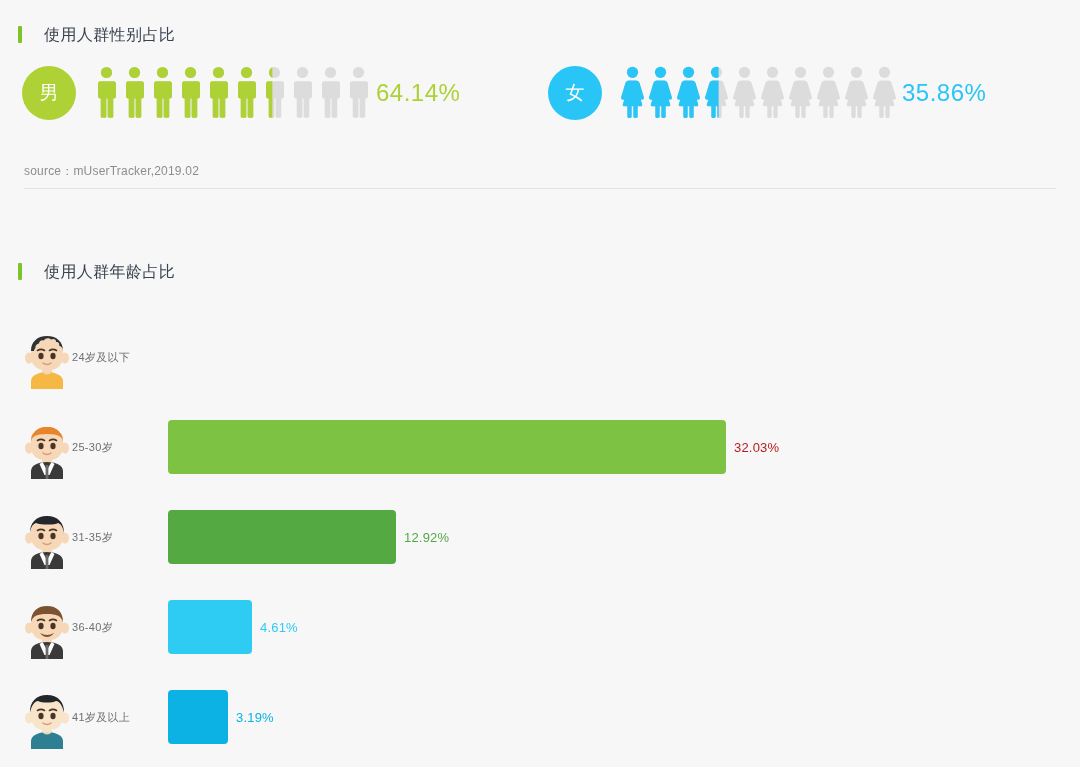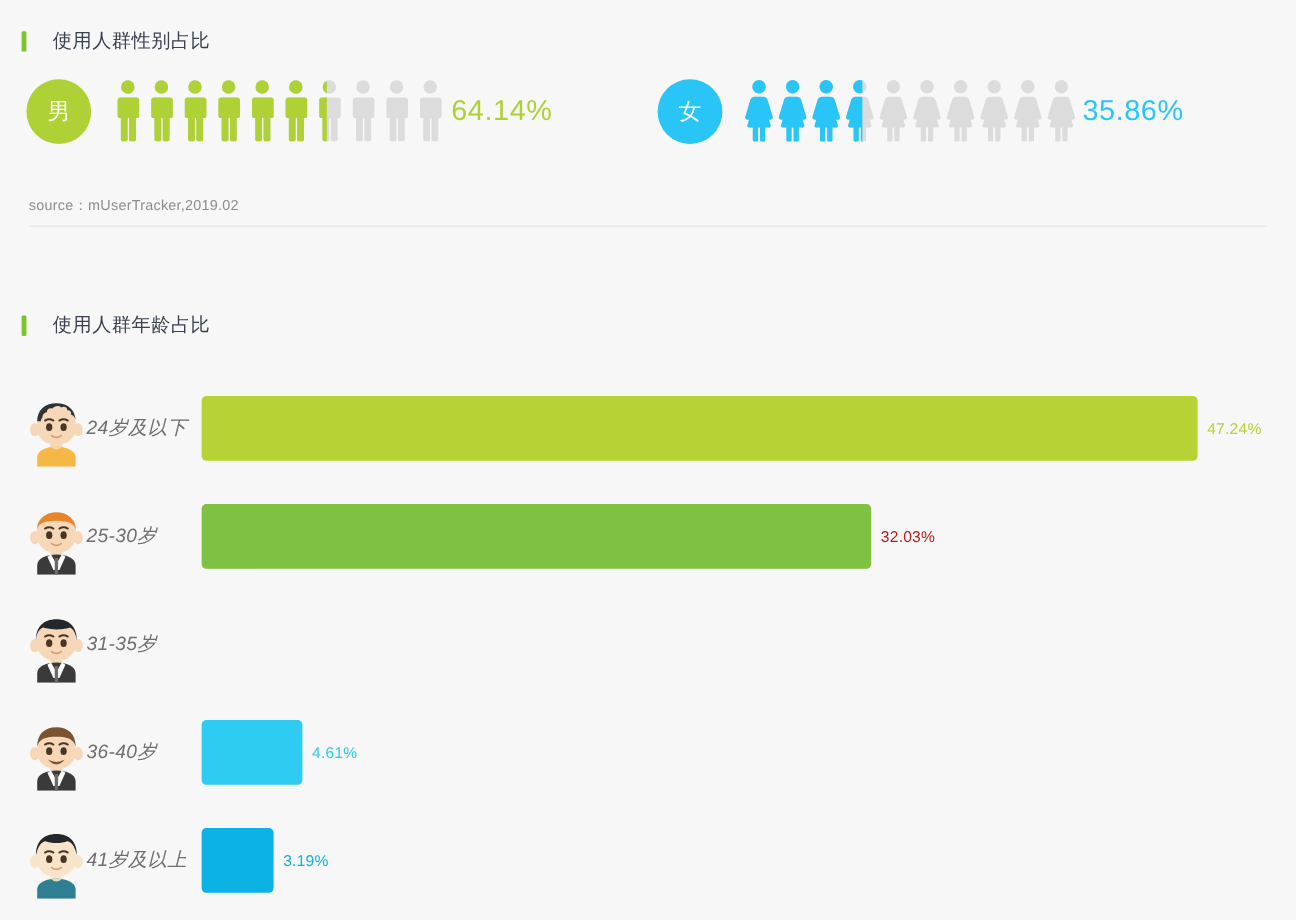--- a/index.html
+++ b/index.html
@@ -146,25 +146,24 @@
     width: 58px;
     height: 64px;
   }
   .avatar svg { display: block; width: 58px; height: 64px; }
 
   .age-label {
     position: absolute;
     left: 72px;
     top: 50%;
     transform: translateY(-50%);
-    font-size: 16px;
+    font-size: 11px;
     color: #6f6f6f;
     white-space: nowrap;
     letter-spacing: 0.3px;
-    font-style: italic;
   }
 
   .bar-track {
     position: absolute;
     left: 168px;
     top: 50%;
     transform: translateY(-50%);
     height: 54px;
     display: flex;
     align-items: center;
@@ -532,24 +531,20 @@
             <ellipse cx="35" cy="31" rx="2.6" ry="3.2" fill="#4a3524"></ellipse>
             <path d="M19.5 25.5q3.5-2.2 7 0" stroke="#4a3524" stroke-width="1.6" fill="none" stroke-linecap="round"></path>
             <path d="M31.5 25.5q3.5-2.2 7 0" stroke="#4a3524" stroke-width="1.6" fill="none" stroke-linecap="round"></path>
             <path d="M25 38q4 3 8 0" stroke="#d99a74" stroke-width="1.5" fill="none" stroke-linecap="round"></path>
             <rect x="24" y="43" width="10" height="6" fill="#f6d8b9"></rect>
             <path d="M29 47c-7 0-16 3-16 9v8h32v-8c0-6-9-9-16-9z" fill="#f5b844"></path>
             <path d="M24 47q5 5 10 0" fill="#f6d8b9" opacity="0.9"></path>
           </svg>
         </span>
         <span class="age-label">24岁及以下</span>
-        <span class="bar-track">
-          <span class="bar" style="width:830px;background:#b5d334;"></span>
-          <span class="bar-value" style="color:#b5d334;">47.24%</span>
-        </span>
       </div>
       <div class="age-row">
         <span class="avatar">
           <svg viewBox="0 0 58 64" xmlns="http://www.w3.org/2000/svg">
             <ellipse cx="11" cy="33" rx="4" ry="5.5" fill="#f6d8b9"></ellipse>
             <ellipse cx="47" cy="33" rx="4" ry="5.5" fill="#f6d8b9"></ellipse>
             <rect x="13" y="13" width="32" height="32" rx="13" fill="#f6d8b9"></rect>
             <path d="M13 28c0-10 6-16 16-16s16 6 16 16c0-6-4-9-16-9s-16 3-16 9z" fill="#e8842a"></path>
             <path d="M13 28c0-10 6-16 16-16s16 6 16 16v-3c0-7-5-11-16-11S13 18 13 25z" fill="#e8842a"></path>
             <ellipse cx="23" cy="31" rx="2.6" ry="3.2" fill="#4a3524"></ellipse>
@@ -581,20 +576,24 @@
             <path d="M19.5 25.5q3.5-2.2 7 0" stroke="#4a3524" stroke-width="1.6" fill="none" stroke-linecap="round"></path>
             <path d="M31.5 25.5q3.5-2.2 7 0" stroke="#4a3524" stroke-width="1.6" fill="none" stroke-linecap="round"></path>
             <path d="M25 38q4 3 8 0" stroke="#d99a74" stroke-width="1.5" fill="none" stroke-linecap="round"></path>
             <rect x="24" y="43" width="10" height="6" fill="#f6d8b9"></rect>
             <path d="M29 47c-8 0-16 3-16 9v8h32v-8c0-6-8-9-16-9z" fill="#3a3a3a"></path>
             <path d="M24.5 47L29 55l4.5-8 3 2-5 11h-5l-5-11z" fill="#ffffff"></path>
             <rect x="27.6" y="50" width="2.8" height="14" fill="#6b6b6b"></rect>
           </svg>
         </span>
         <span class="age-label">31-35岁</span>
+        <span class="bar-track">
+          <span class="bar" style="width:228px;background:#54a942;"></span>
+          <span class="bar-value" style="color:#54a942;">12.92%</span>
+        </span>
       </div>
       <div class="age-row">
         <span class="avatar">
           <svg viewBox="0 0 58 64" xmlns="http://www.w3.org/2000/svg">
             <ellipse cx="11" cy="33" rx="4" ry="5.5" fill="#f6d8b9"></ellipse>
             <ellipse cx="47" cy="33" rx="4" ry="5.5" fill="#f6d8b9"></ellipse>
             <rect x="13" y="13" width="32" height="32" rx="13" fill="#f6d8b9"></rect>
             <path d="M13 27c0-10 6-16 16-16s16 6 16 16c-2-6-6-8-16-8s-14 2-16 8z" fill="#7c5330"></path>
             <ellipse cx="23" cy="31" rx="2.6" ry="3.2" fill="#4a3524"></ellipse>
             <ellipse cx="35" cy="31" rx="2.6" ry="3.2" fill="#4a3524"></ellipse>

